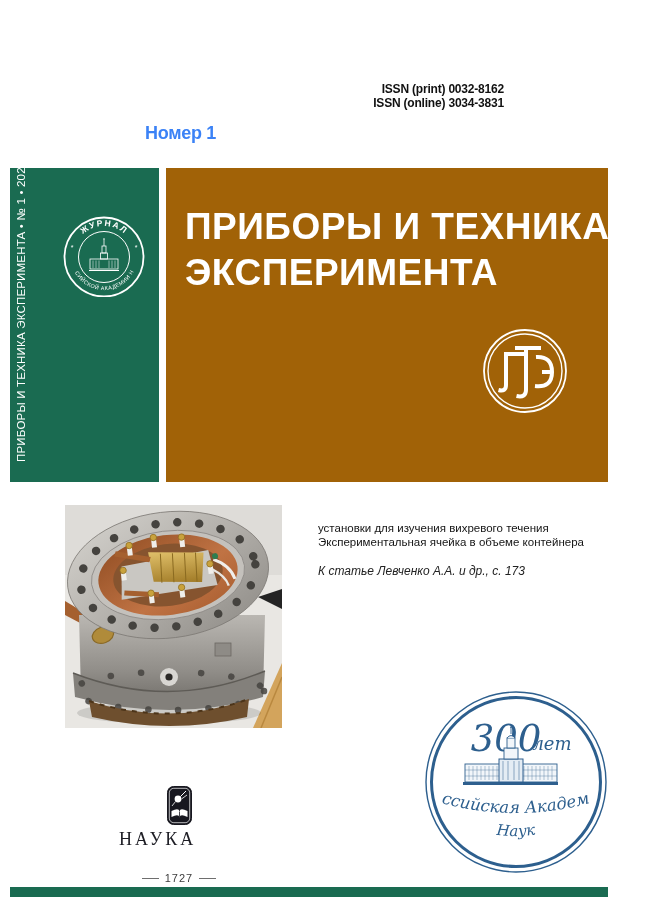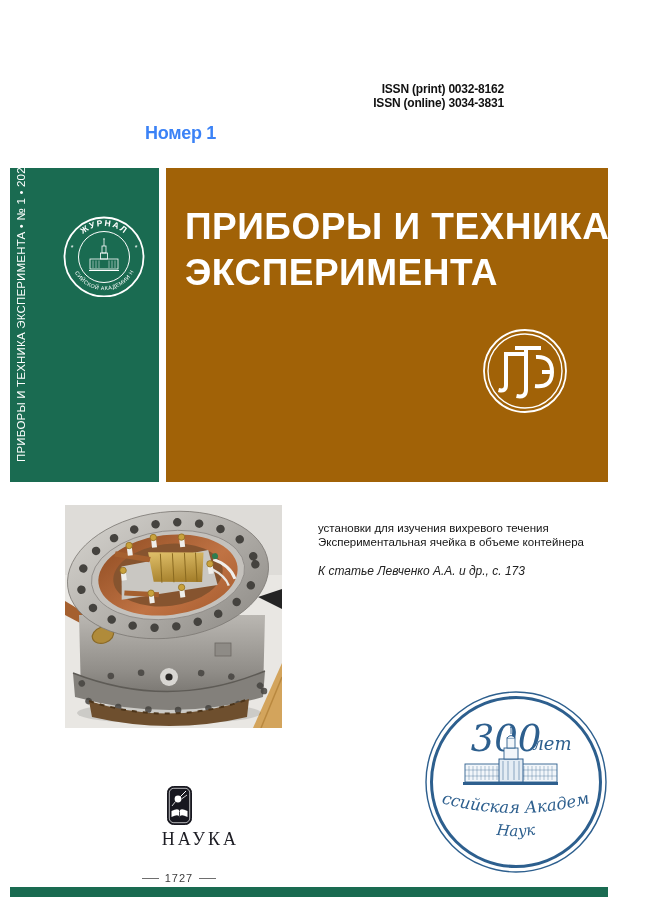--- a/index.html
+++ b/index.html
@@ -28,21 +28,21 @@
 
   .monogram{position:absolute;left:316px;top:160px;}
 
   
   .photo{position:absolute;left:65px;top:505px;}
   .caption{position:absolute;left:318px;top:521px;width:270px;color:#141414;}
   .cap-line{font-size:11.5px;line-height:14px;}
   .cap-ref{font-size:12px;font-style:italic;margin-top:15px;color:#222;}
 
   
-  .nauka{position:absolute;left:119px;top:786px;width:120px;text-align:right;}
+  .nauka{position:absolute;left:119px;top:786px;width:120px;text-align:left;}
   .nauka-badge{display:block;margin:0 auto;}
   .nauka-name{margin-top:4px;font-family:"Liberation Serif",serif;font-size:18px;
         letter-spacing:3px;color:#1d1d24;}
   .nauka-year{margin-top:22px;display:flex;align-items:center;justify-content:center;gap:6px;
         font-size:11px;color:#3c3c3c;letter-spacing:1px;}
   .nauka-year .dash{display:inline-block;width:17px;height:1px;background:#6e6e6e;}
 
   
   .emblem{position:absolute;left:424px;top:690px;}
 

